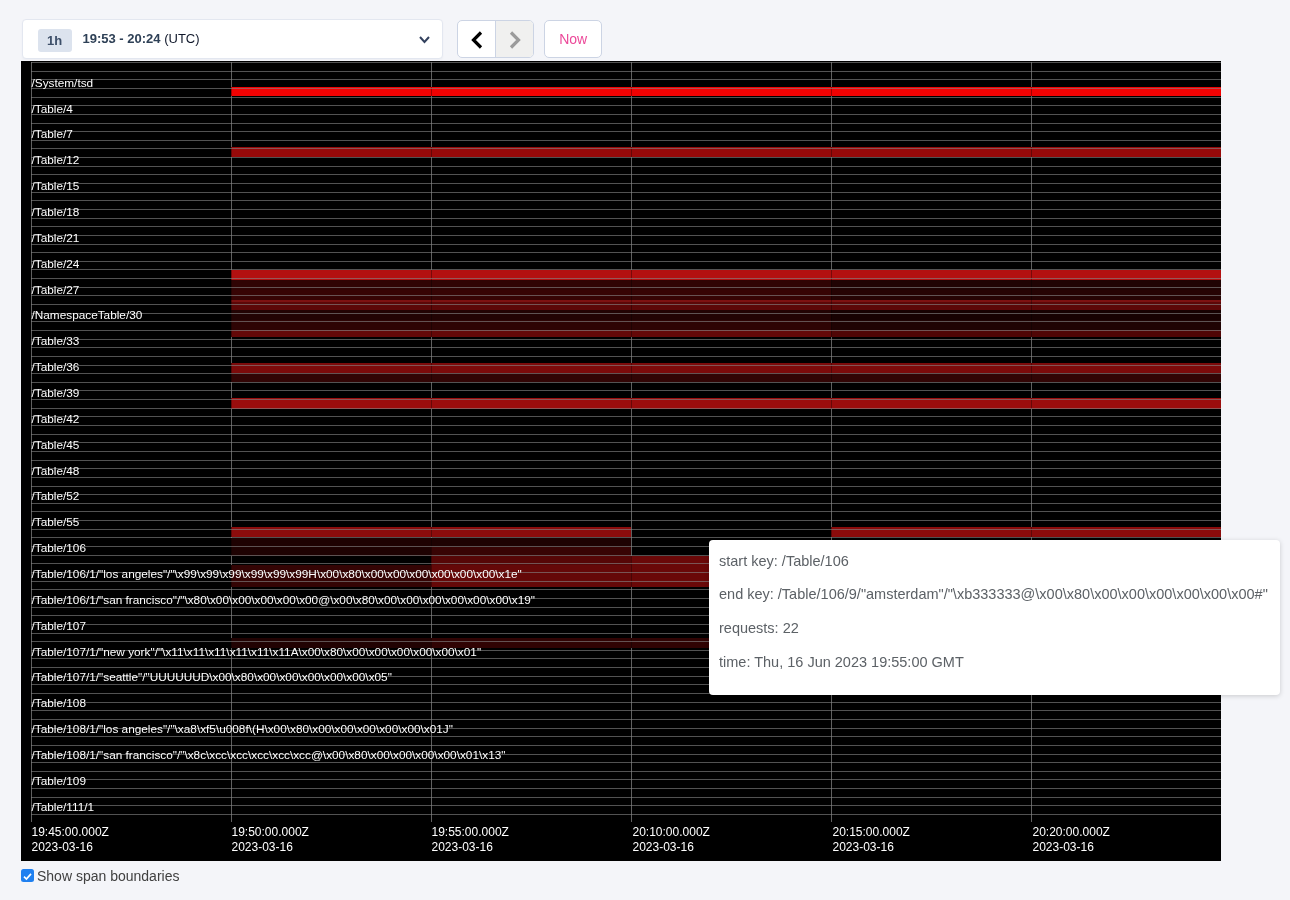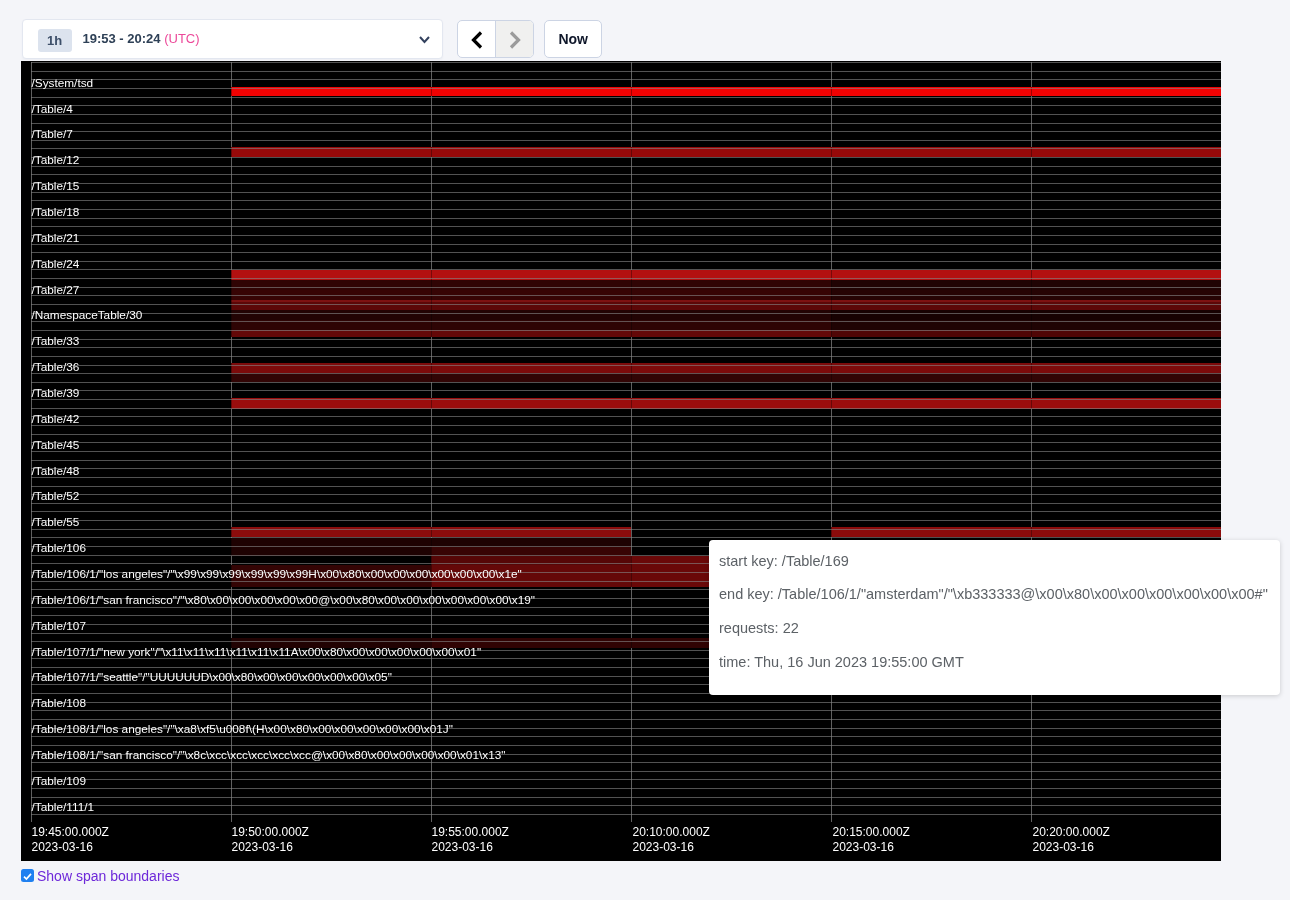--- a/index.html
+++ b/index.html
@@ -5,37 +5,37 @@
   * { margin:0; padding:0; box-sizing:border-box; }
   html,body { width:1290px; height:900px; background:#f4f5f9; font-family:"Liberation Sans",sans-serif; overflow:hidden; }
   .wrap { position:relative; width:1290px; height:868px; }
 </style>
 </head>
 <body>
 <div class="wrap">
 
   <div style="position:absolute;left:21.5px;top:19px;width:421px;height:39.5px;background:#fff;border:1px solid #e3e7f0;border-radius:4px;box-shadow:0 1px 2px rgba(50,60,90,0.04)">
     <div style="position:absolute;left:15px;top:8.5px;width:34px;height:23px;background:#dce3ee;border-radius:3px;color:#3d4f69;font-size:13px;font-weight:bold;text-align:center;line-height:23px">1h</div>
-    <div style="position:absolute;left:60px;top:0;height:38px;line-height:38px;font-size:13px;color:#2e4056;white-space:nowrap"><b>19:53 - 20:24</b> <span style="color:#ec4899">(UTC)</span></div>
+    <div style="position:absolute;left:60px;top:0;height:38px;line-height:38px;font-size:13px;color:#2e4056;white-space:nowrap"><b>19:53 - 20:24</b> <span style="color:#0f172a">(UTC)</span></div>
     <svg style="position:absolute;left:396px;top:14px" width="11" height="11" viewBox="0 0 11 11">
         <path d="M1 3 L5.5 8 L10 3" fill="none" stroke="#33415e" stroke-width="2"></path>
       </svg>
   </div>
 
   <div style="position:absolute;left:457.4px;top:20.2px;width:77px;height:38px;border:1px solid #ccd4e4;border-radius:5px;background:#fff;overflow:hidden">
     <div style="position:absolute;right:0;top:0;width:38.5px;height:100%;background:#f0f0ef;border-left:1px solid #ccd4e4"></div>
     <svg style="position:absolute;left:13px;top:10px" width="12" height="18" viewBox="0 0 12 18">
         <path d="M10 1.5 L2.5 9 L10 16.5" fill="none" stroke="#000" stroke-width="3.2"></path>
       </svg>
     <svg style="position:absolute;left:51px;top:10px" width="12" height="18" viewBox="0 0 12 18">
         <path d="M2 1.5 L9.5 9 L2 16.5" fill="none" stroke="#9b9b9b" stroke-width="3.2"></path>
       </svg>
   </div>
 
-  <div style="position:absolute;left:544.2px;top:20.2px;width:58px;height:38px;border:1px solid #ccd4e4;border-radius:5px;background:#fff;color:#0f172a;font-size:14px;font-weight:bold;text-align:center;line-height:36px">Now</div>
+  <div style="position:absolute;left:544.2px;top:20.2px;width:58px;height:38px;border:1px solid #ccd4e4;border-radius:5px;background:#fff;color:#ec4899;font-size:14px;font-weight:normal;text-align:center;line-height:36px">Now</div>
 
 <svg width="1200" height="800" viewBox="0 0 1200 800" style="position:absolute;left:21px;top:61px">
 <rect x="0" y="0" width="1200" height="800" fill="#000"></rect>
 <rect shape-rendering="crispEdges" x="10" y="1" width="1" height="760" fill="#8c8c8c"></rect>
 <rect shape-rendering="crispEdges" x="210" y="1" width="1" height="760" fill="#8c8c8c"></rect>
 <rect shape-rendering="crispEdges" x="410" y="1" width="1" height="760" fill="#8c8c8c"></rect>
 <rect shape-rendering="crispEdges" x="610" y="1" width="1" height="760" fill="#8c8c8c"></rect>
 <rect shape-rendering="crispEdges" x="810" y="1" width="1" height="760" fill="#8c8c8c"></rect>
 <rect shape-rendering="crispEdges" x="1010" y="1" width="1" height="760" fill="#8c8c8c"></rect>
 <rect shape-rendering="crispEdges" x="210" y="26" width="990" height="9" fill="#f20202"></rect>
@@ -198,26 +198,26 @@
 <text x="410.5" y="785.5" fill="#fff" font-size="12px" dominant-baseline="central">2023-03-16</text>
 <text x="611.5" y="770.5" fill="#fff" font-size="12px" dominant-baseline="central">20:10:00.000Z</text>
 <text x="611.5" y="785.5" fill="#fff" font-size="12px" dominant-baseline="central">2023-03-16</text>
 <text x="811.5" y="770.5" fill="#fff" font-size="12px" dominant-baseline="central">20:15:00.000Z</text>
 <text x="811.5" y="785.5" fill="#fff" font-size="12px" dominant-baseline="central">2023-03-16</text>
 <text x="1011.5" y="770.5" fill="#fff" font-size="12px" dominant-baseline="central">20:20:00.000Z</text>
 <text x="1011.5" y="785.5" fill="#fff" font-size="12px" dominant-baseline="central">2023-03-16</text>
 </svg>
 
   <div style="position:absolute;left:709px;top:540px;width:571px;height:155px;background:#fff;border-radius:4px;box-shadow:0 1px 5px rgba(0,0,0,0.18);font-size:14.5px;color:#5c6166">
-<div style="position:absolute;left:10px;top:20.5px;transform:translateY(-50%);white-space:nowrap">start key: /Table/169</div>
-<div style="position:absolute;left:10px;top:54.3px;transform:translateY(-50%);white-space:nowrap">end key: /Table/106/1/"amsterdam"/"\xb333333@\x00\x80\x00\x00\x00\x00\x00\x00#"</div>
+<div style="position:absolute;left:10px;top:20.5px;transform:translateY(-50%);white-space:nowrap">start key: /Table/106</div>
+<div style="position:absolute;left:10px;top:54.3px;transform:translateY(-50%);white-space:nowrap">end key: /Table/106/9/"amsterdam"/"\xb333333@\x00\x80\x00\x00\x00\x00\x00\x00#"</div>
 <div style="position:absolute;left:10px;top:88.1px;transform:translateY(-50%);white-space:nowrap">requests: 22</div>
 <div style="position:absolute;left:10px;top:121.9px;transform:translateY(-50%);white-space:nowrap">time: Thu, 16 Jun 2023 19:55:00 GMT</div>
   </div>
 
   <div style="position:absolute;left:21px;top:869px;width:13px;height:13px;background:#1f80f0;border-radius:2.5px">
     <svg width="13" height="13" viewBox="0 0 13 13">
         <path d="M3 6.7 L5.4 9 L10 3.9" fill="none" stroke="#fff" stroke-width="1.7"></path>
       </svg>
   </div>
-  <div style="position:absolute;left:37px;top:875.5px;transform:translateY(-50%);font-size:14px;color:#6d28d9">Show span boundaries</div>
+  <div style="position:absolute;left:37px;top:875.5px;transform:translateY(-50%);font-size:14px;color:#404040">Show span boundaries</div>
 
 </div>
 
 </body></html>

